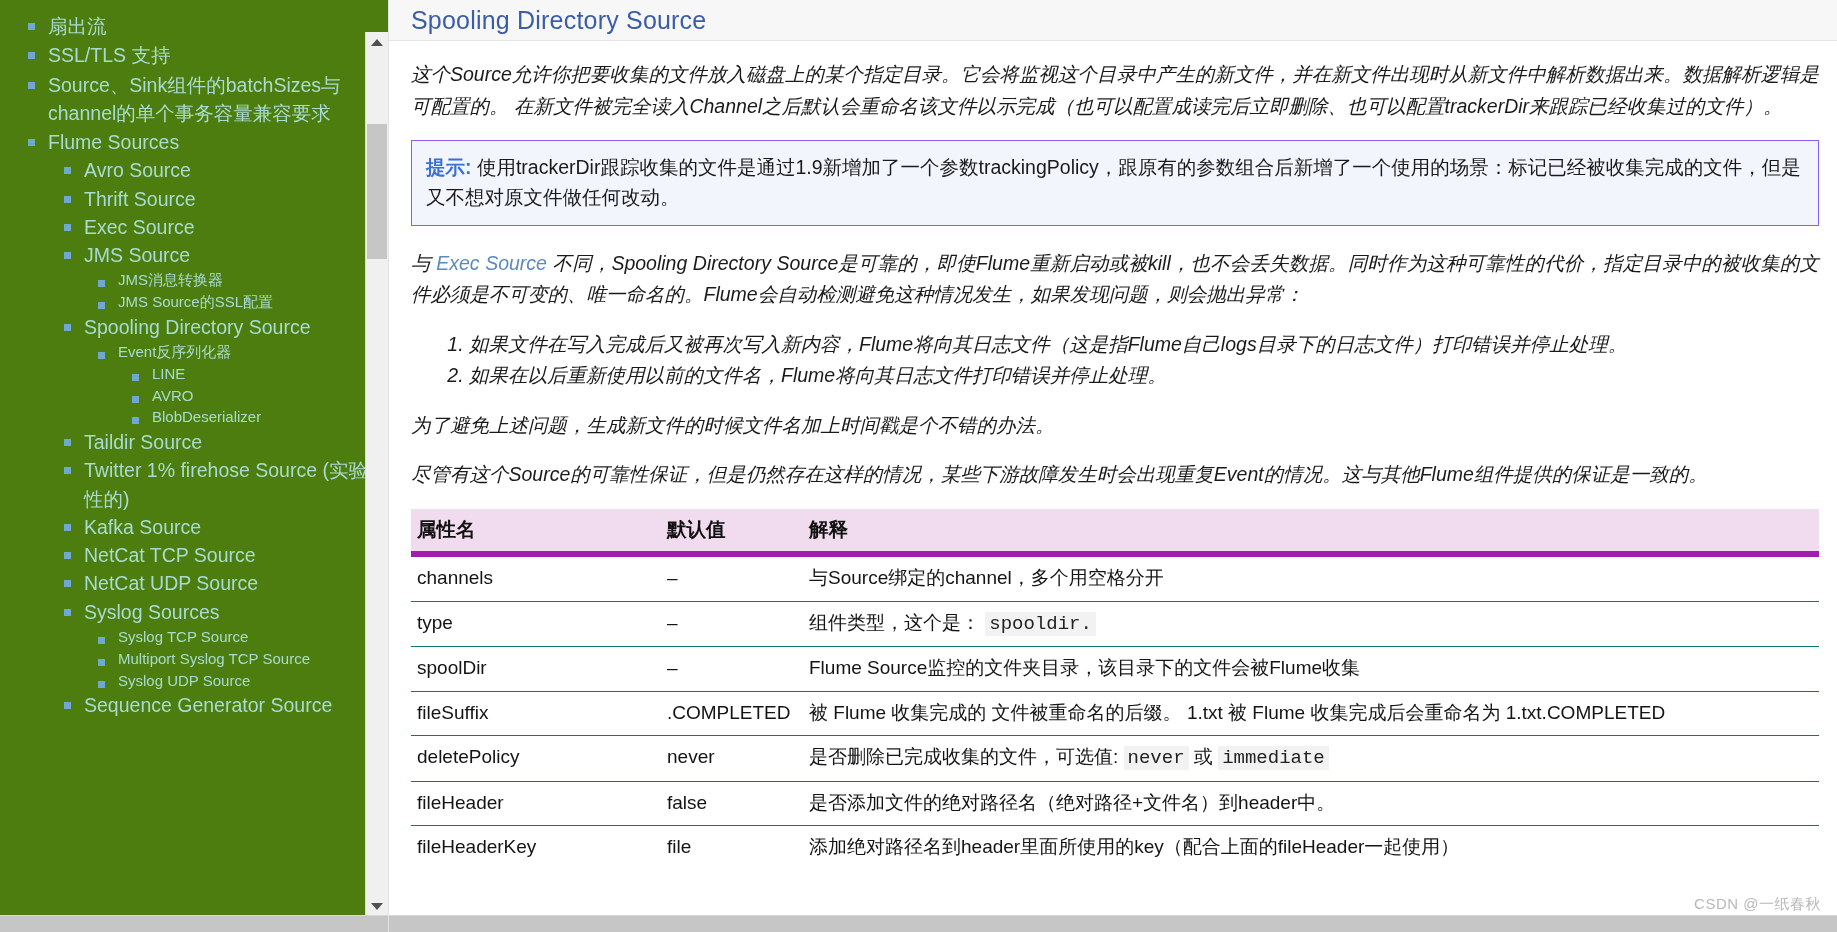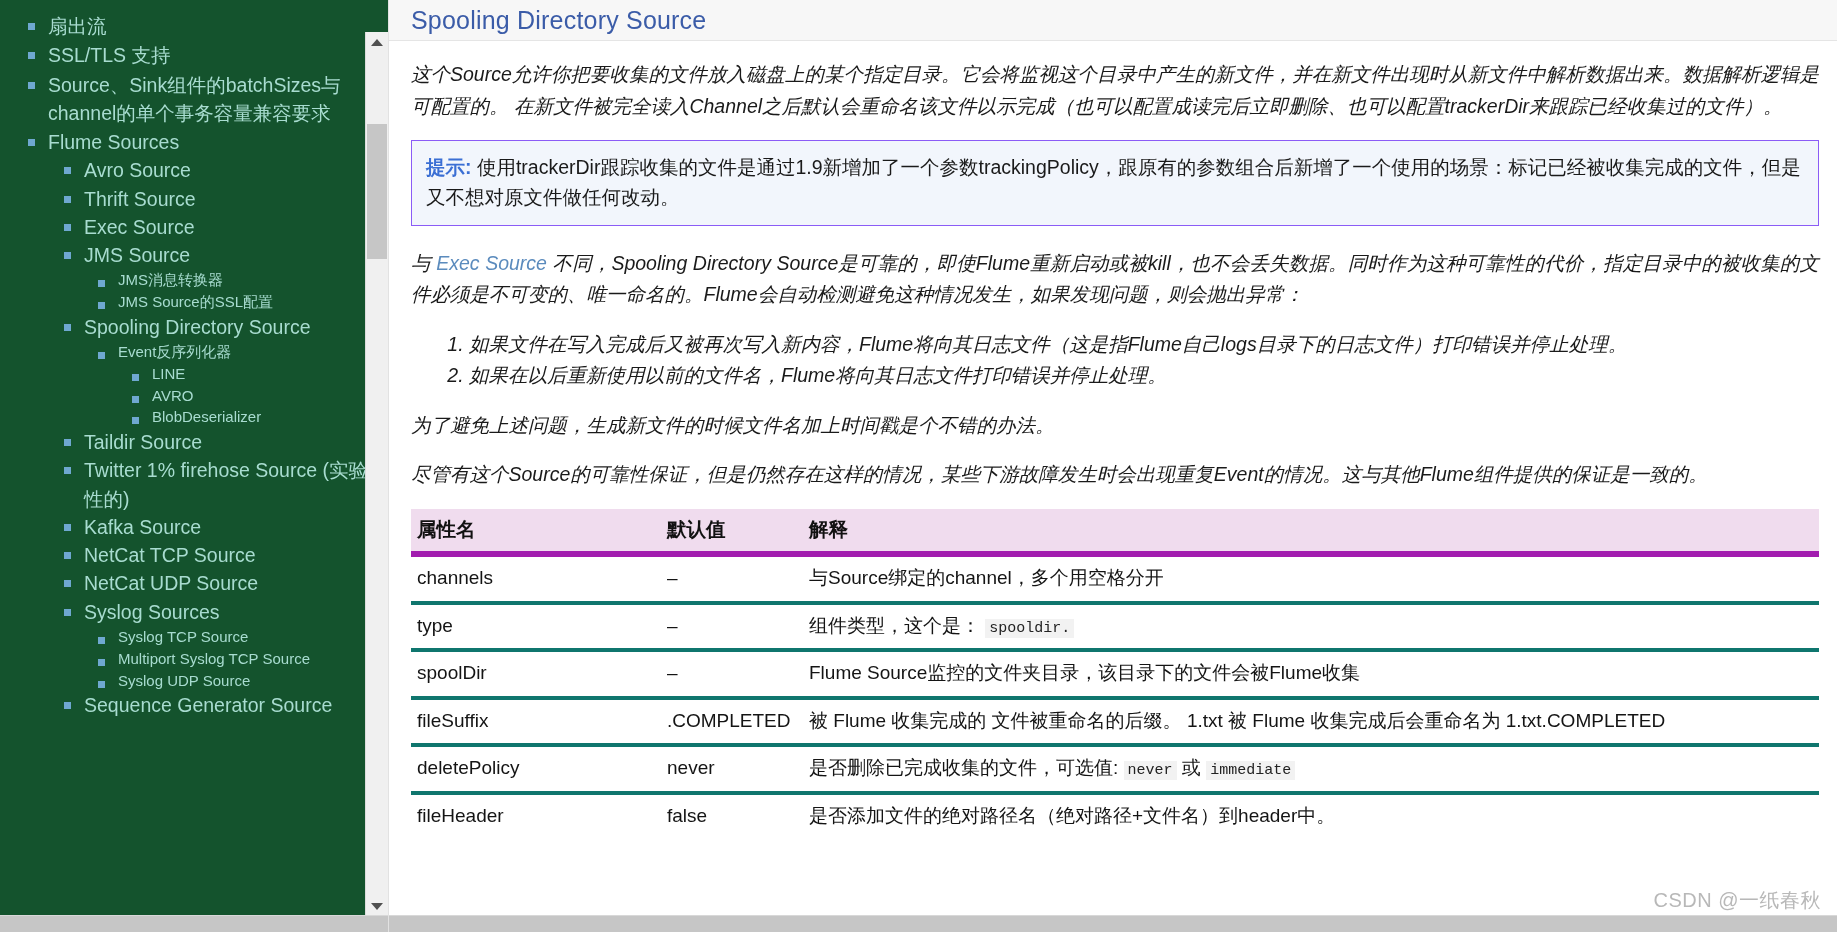--- a/index.html
+++ b/index.html
@@ -18,21 +18,21 @@
     width: 1837px;
     height: 932px;
     position: relative;
     background: #f3f3f3;
   }
 
   
   .sidebar-wrap {
     width: 388px;
     height: 932px;
-    background: #14532d;
+    background: #4d7c0f;
     position: relative;
     flex: 0 0 388px;
     overflow: hidden;
   }
   .sidebar-scrollarea {
     position: absolute;
     left: 0;
     top: 0;
     width: 378px;
     height: 916px;
@@ -205,53 +205,53 @@
     background: #f0dcee;
     text-align: left;
     font-weight: bold;
     padding: 7px 6px 8px 6px;
     color: #111;
     font-size: 19.5px;
     border-bottom: 6px solid #a21caf;
   }
   table.proptable td {
     padding: 7px 6px 8px 6px;
-    border-top: 4px solid #0f766e;
+    border-top: 1px solid #0f766e;
     vertical-align: top;
     color: #141414;
     line-height: 1.5;
   }
   table.proptable tbody tr:first-child td { border-top: none; }
   col.c-name { width: 250px; }
   col.c-def  { width: 142px; }
   col.c-desc { width: auto; }
   td.bold-name { font-weight: normal; }
   code.inline {
     font-family: "Liberation Mono", "DejaVu Sans Mono", monospace;
     background: #f2f2f2;
-    font-size: 15px;
+    font-size: 19px;
     padding: 1px 4px;
     color: #222;
   }
 
   
   .main-bottom-bar {
     position: absolute;
     left: 0;
     bottom: 0;
     width: 100%;
     height: 16px;
     background: #c6c6c6;
     border-top: 1px solid #d8d8d8;
   }
   .watermark {
     position: absolute;
     right: 16px;
     bottom: 18px;
-    font-size: 20px;
+    font-size: 15px;
     color: #b8b8b8;
     letter-spacing: 0.5px;
     pointer-events: none;
     white-space: nowrap;
     margin-top: 40px;
   }
 </style>
 </head>
 <body>
 
@@ -470,20 +470,25 @@
             <td>never</td>
             <td><span>是否删除已完成收集的文件，可选值: </span><code class="inline">never</code><span> 或 </span><code class="inline">immediate</code></td>
           </tr>
 
           <tr>
             <td>fileHeader</td>
             <td>false</td>
             <td><span>是否添加文件的绝对路径名（绝对路径+文件名）到header中。</span></td>
           </tr>
 
+          <tr>
+            <td>fileHeaderKey</td>
+            <td>file</td>
+            <td><span>添加绝对路径名到header里面所使用的key（配合上面的fileHeader一起使用）</span></td>
+          </tr>
 
         </tbody>
       </table>
 
     </div>
 
     <div class="watermark">CSDN @一纸春秋</div>
     <div class="main-bottom-bar"></div>
   </div>
 

